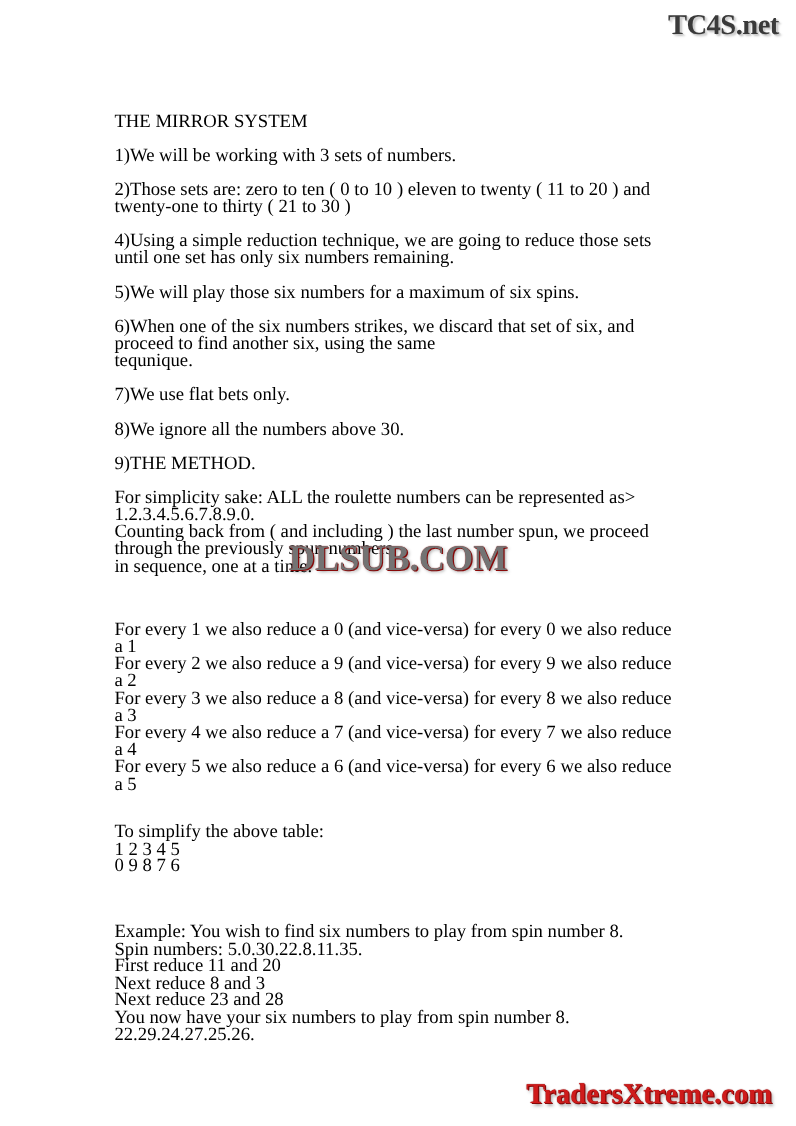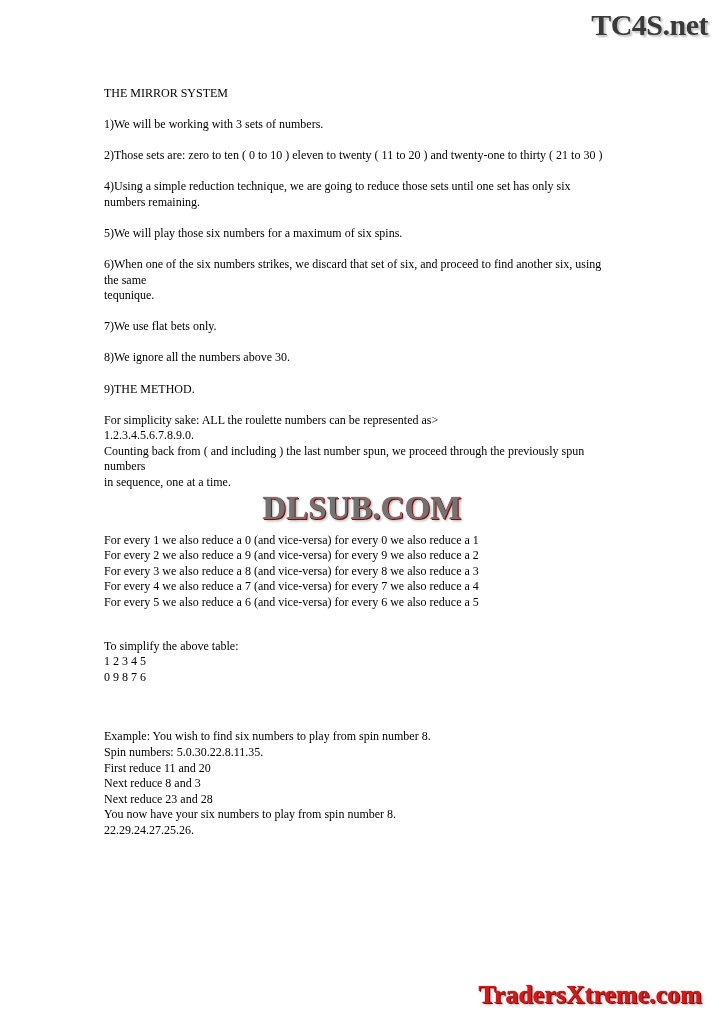--- a/index.html
+++ b/index.html
@@ -23,35 +23,35 @@
     background: #ffffff;
   }
 
   
   .top-logo {
     position: absolute;
     top: 8px;
     right: 16px;
     font-family: "Liberation Serif", serif;
     font-weight: bold;
-    font-size: 30px;
+    font-size: 26px;
     letter-spacing: -0.5px;
     color: #3a3a3a;
     text-shadow:
       1px 1px 0 #cfcfcf,
       2px 2px 2px rgba(0,0,0,0.25);
   }
 
   
   .doc {
     position: absolute;
     left: 104px;
-    top: 86px;
+    top: 102px;
     width: 508px;
-    font-size: 12px;
+    font-size: 17px;
     line-height: 15.6px;
   }
   .doc p {
     margin: 0 0 15.5px 0;
     white-space: pre-wrap;
   }
   .doc p.tight {
     margin-bottom: 0;
   }
   .doc p.block {

